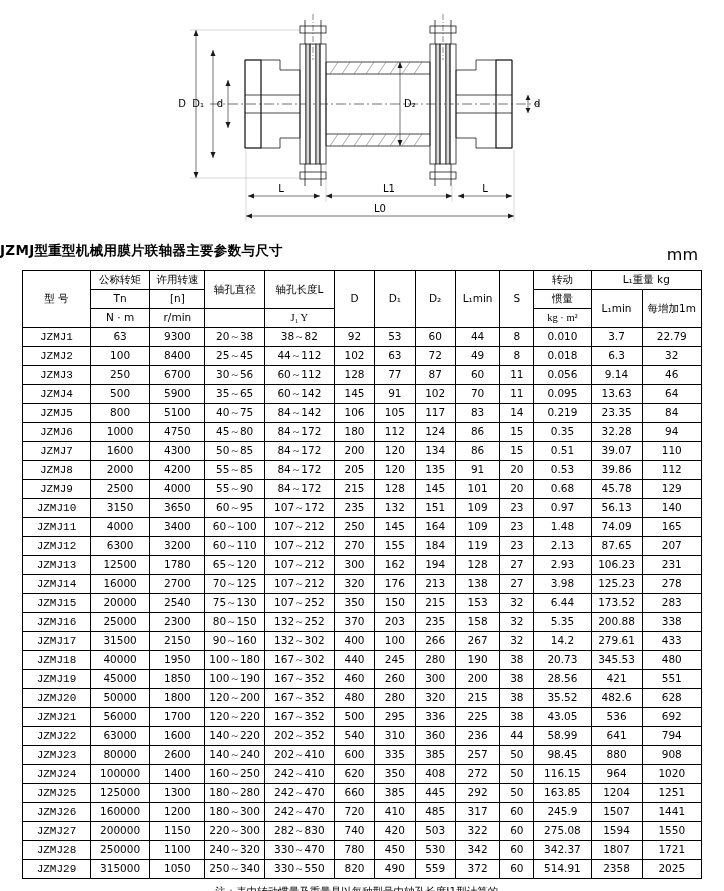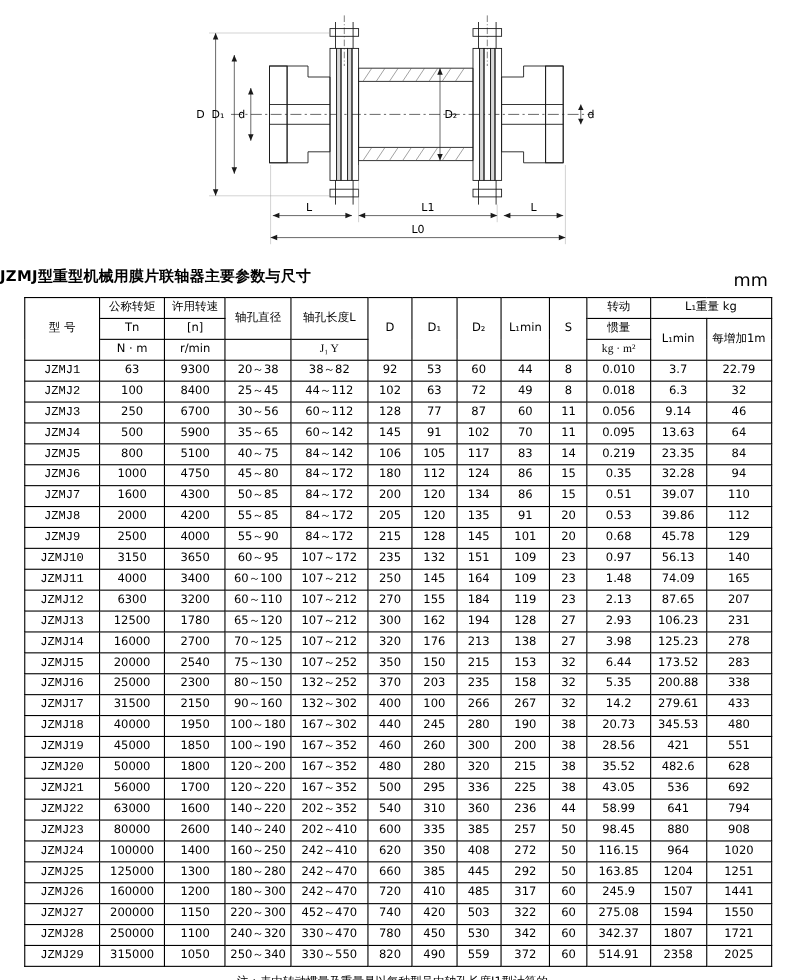--- a/index.html
+++ b/index.html
@@ -690,21 +690,21 @@
             <td>60</td>
             <td>245.9</td>
             <td>1507</td>
             <td>1441</td>
           </tr>
           <tr>
             <td class="model">JZMJ27</td>
             <td>200000</td>
             <td>1150</td>
             <td>220～300</td>
-            <td>452～470</td>
+            <td>282～830</td>
             <td>740</td>
             <td>420</td>
             <td>503</td>
             <td>322</td>
             <td>60</td>
             <td>275.08</td>
             <td>1594</td>
             <td>1550</td>
           </tr>
           <tr>

